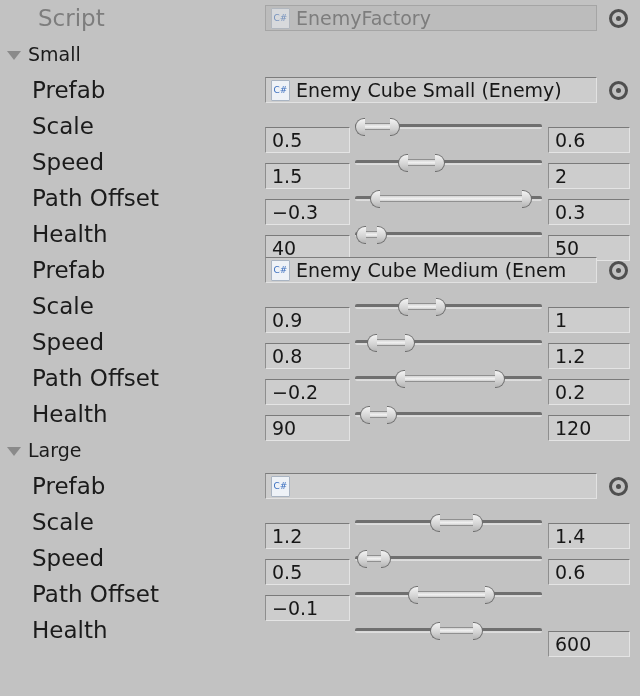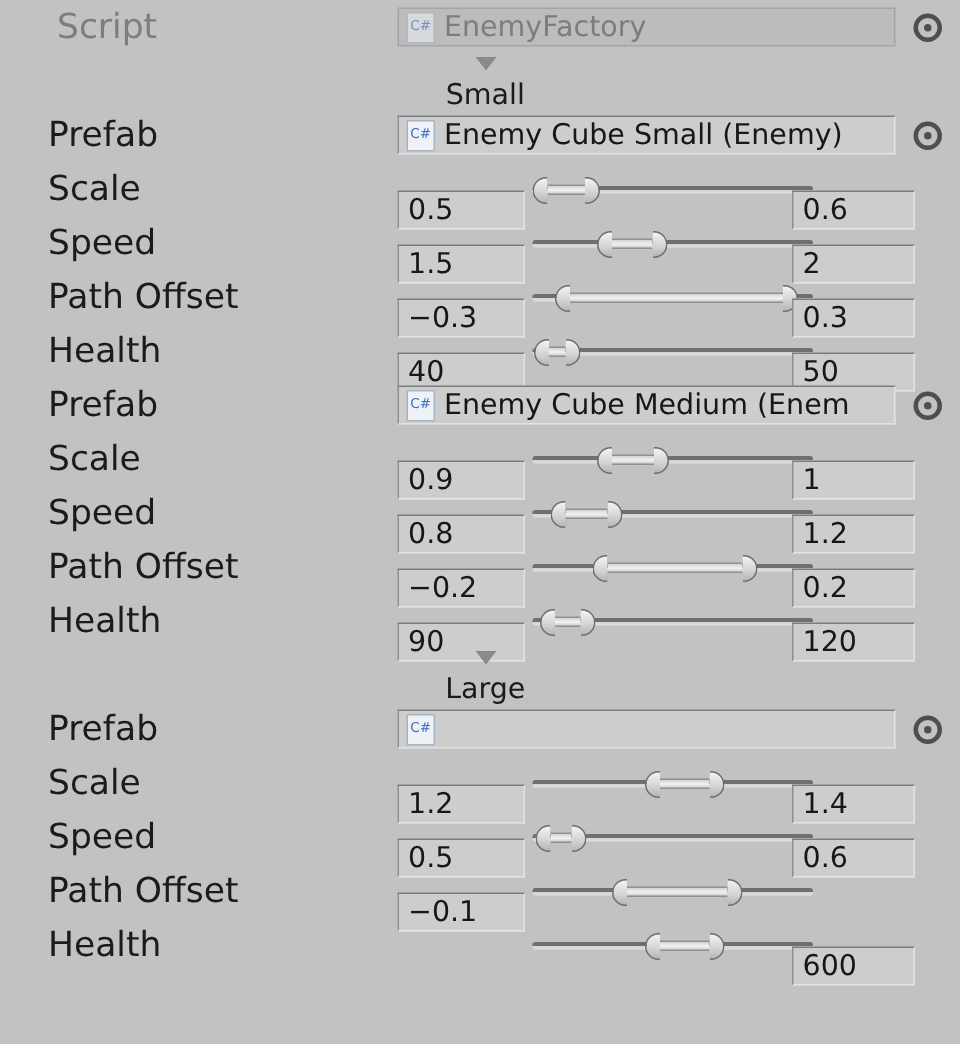--- a/index.html
+++ b/index.html
@@ -37,21 +37,20 @@
     line-height: 1;
   }
   .label.indent { padding-left: 32px; }
   .label.disabled { color: #7d7d7d; }
 
   
   .foldout {
     display: flex;
     padding-left: 7px;
     gap: 7px;
-    flex-direction: column;
   }
   .tri {
     width: 0; height: 0;
     border-left: 7px solid transparent;
     border-right: 7px solid transparent;
     border-top: 9px solid #8a8a8a;
     flex: 0 0 auto;
     margin-top: 2px;
   }
   .foldout .label { font-size: 19px; }
@@ -132,21 +131,21 @@
     display: flex;
     align-items: center;
     padding-left: 6px;
     font-size: 19px;
     color: #171717;
     overflow: hidden;
     white-space: nowrap;
     margin-top: 28px;
   }
   .numfield.left  { left: 265px; width: 85px; }
-  .numfield.right { left: 528px; width: 82px; }
+  .numfield.right { left: 548px; width: 82px; }
 
   
   .mmslider {
     position: absolute;
     left: 355px;
     width: 187px;
     height: 26px;
   }
   .mmslider .track {
     position: absolute;

